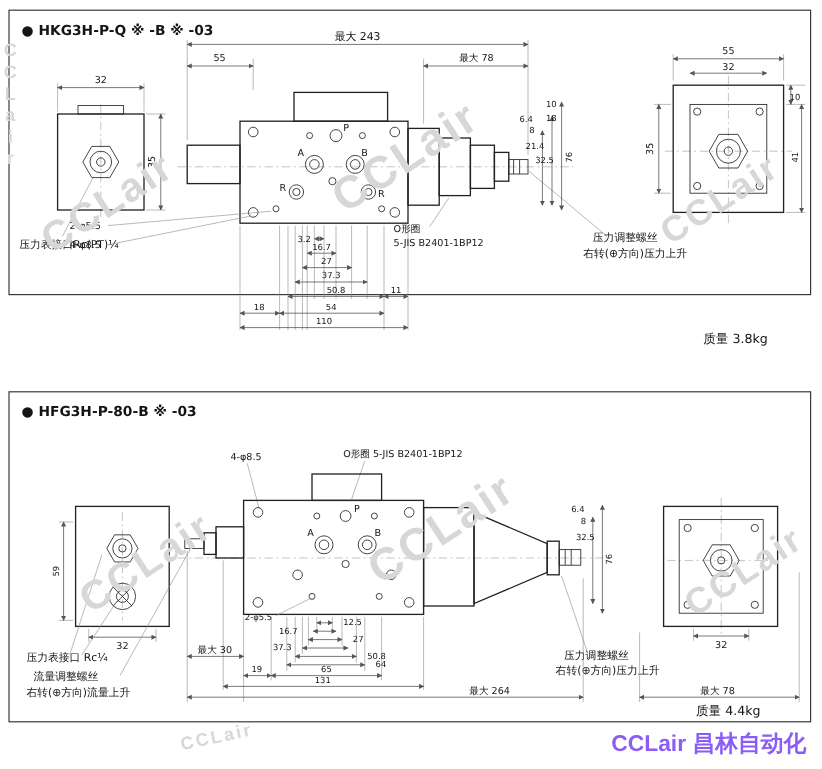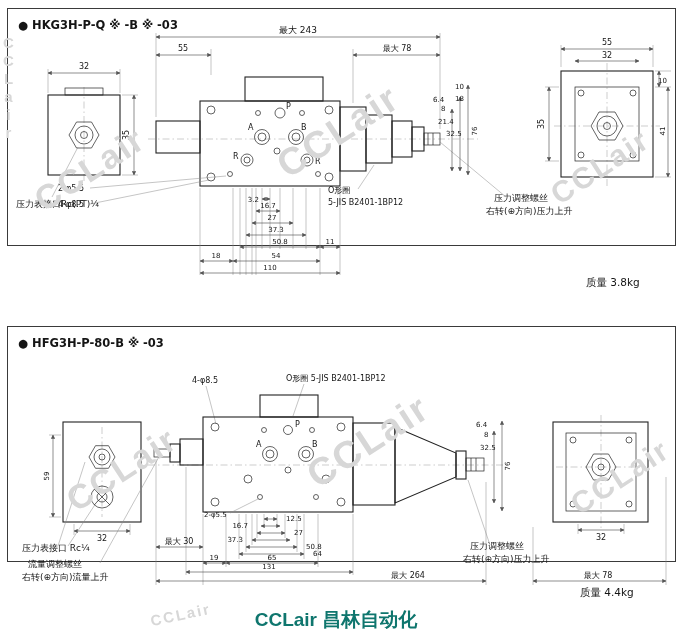--- a/index.html
+++ b/index.html
@@ -1,37 +1,37 @@
 <!DOCTYPE html>
 <html><head>
 <meta charset="utf-8">
 <style>
   html,body{margin:0;padding:0;background:#fff;}
   body{width:685px;height:641px;font-family:"Liberation Sans",sans-serif;}
   .page{position:relative;width:685px;height:641px;overflow:hidden;background:#fff;}
   .panel{position:absolute;left:7px;width:669px;border:1.5px solid #3a3a3a;background:#fff;box-sizing:border-box;}
   #p1{top:8px;height:238px;}
-  #p2{top:326px;height:236px;}
+  #p2{top:326px;height:276px;}
   svg{display:block;}
   svg text{font-family:"DejaVu Sans","Liberation Sans",sans-serif;fill:#151515;}
   .t11{font-size:11.5px;font-weight:bold;}
   .t10{font-size:10.5px;}
   .t9{font-size:9px;}
   .t8{font-size:8px;}
   .t7{font-size:7px;}
   .am{text-anchor:middle;}
   .ae{text-anchor:end;}
   .o{fill:none;stroke:#222;stroke-width:1.1;}
   .o2{fill:none;stroke:#222;stroke-width:0.7;}
   .d{fill:none;stroke:#444;stroke-width:0.6;}
   .e{fill:none;stroke:#8a8a8a;stroke-width:0.5;}
   .cl{fill:none;stroke:#9a9a9a;stroke-width:0.5;stroke-dasharray:7 3 1.5 3;}
   .wm{position:absolute;z-index:9;color:#d7d7d7;font-weight:bold;letter-spacing:2px;pointer-events:none;transform:rotate(-33deg);}
   .wmv{position:absolute;z-index:9;color:#d7d7d7;font-weight:bold;pointer-events:none;writing-mode:vertical-rl;text-orientation:upright;letter-spacing:1px;}
-  .footer{position:absolute;top:607px;left:0;width:672px;text-align:center;font-size:19px;font-weight:bold;color:#0f766e;}
+  .footer{position:absolute;top:607px;left:0;width:672px;text-align:right;font-size:19px;font-weight:bold;color:#8b5cf6;}
 </style>
 </head>
 <body>
 
 <div class="page">
 
   <div class="wmv" style="left:0px;top:34px;font-size:15px;">CCLair</div>
   <div class="wm" style="left:28px;top:150px;font-size:34px;">CCLair</div>
   <div class="wm" style="left:270px;top:110px;font-size:38px;">CCLair</div>
   <div class="wm" style="left:545px;top:150px;font-size:30px;">CCLair</div>

